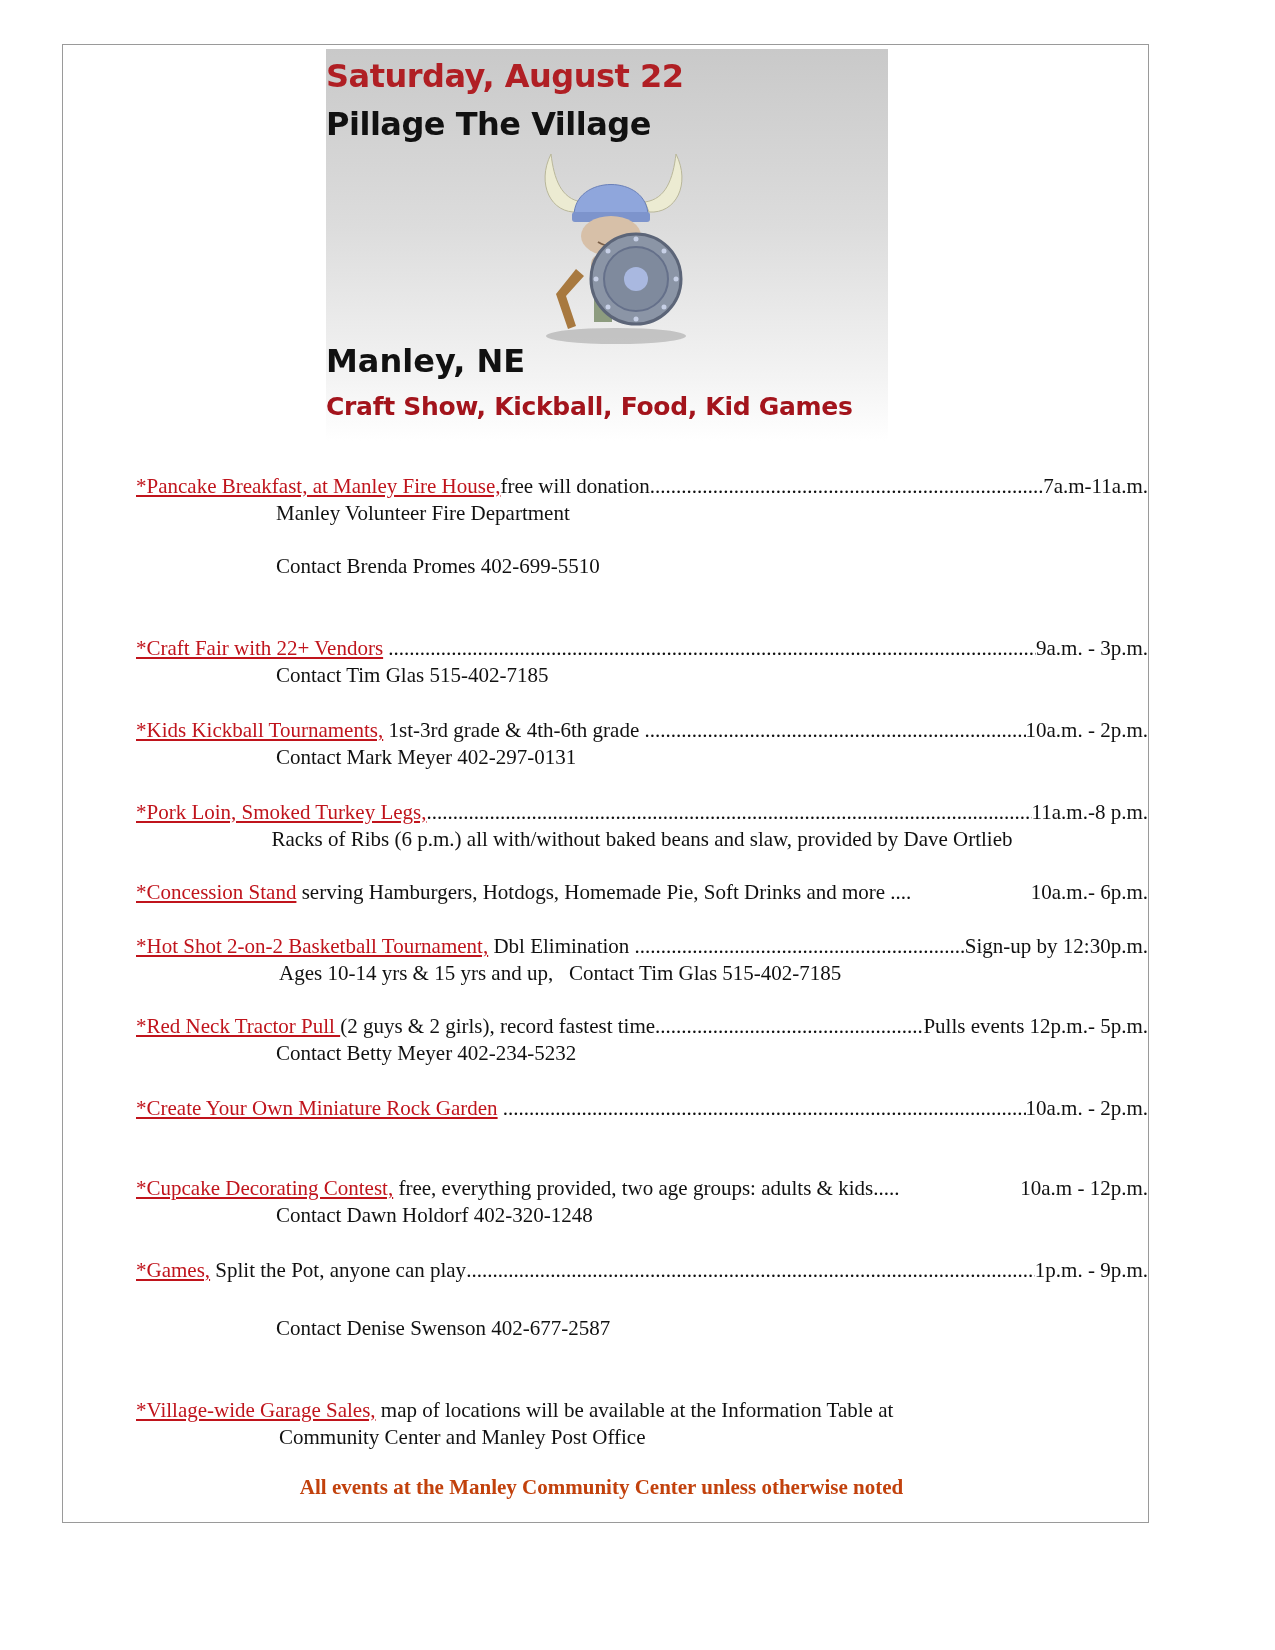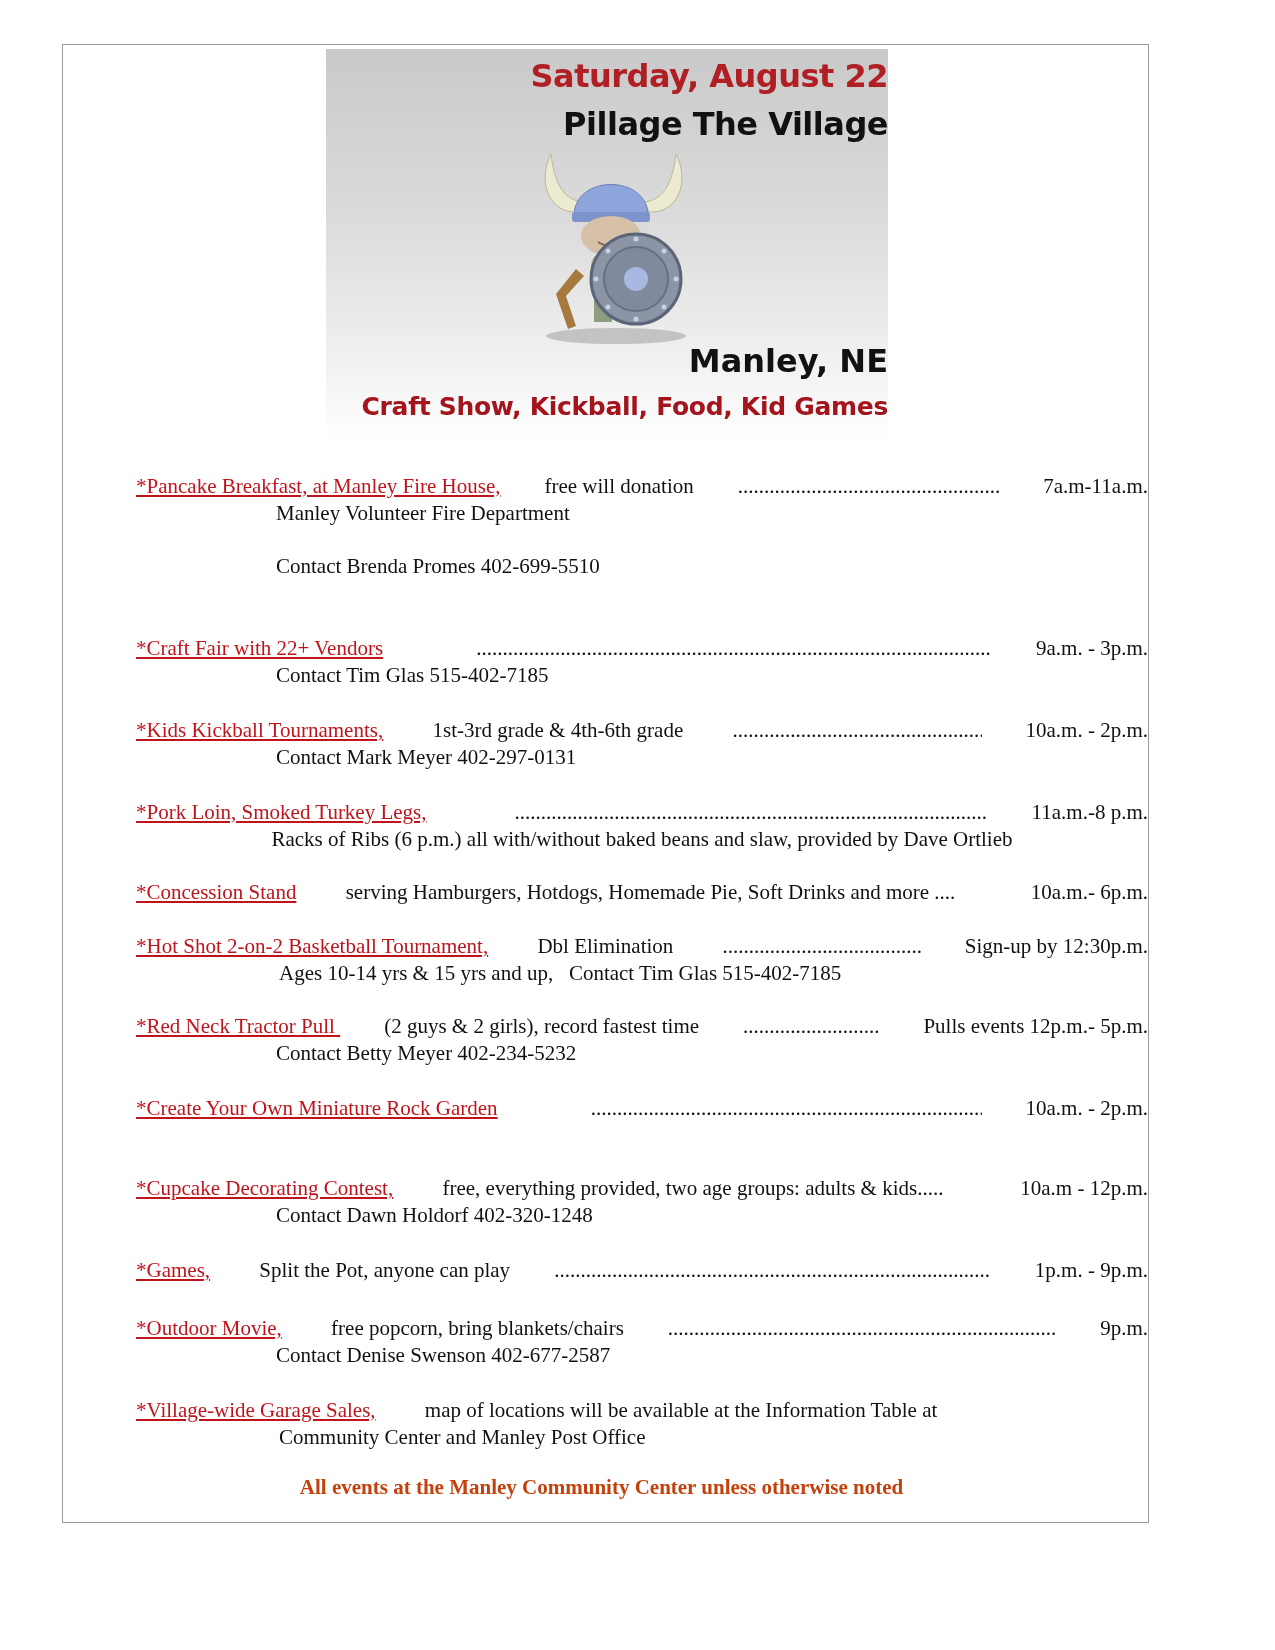--- a/index.html
+++ b/index.html
@@ -4,34 +4,34 @@
 <style>
   html, body { margin: 0; padding: 0; background: #ffffff; }
   body { width: 1275px; height: 1650px; position: relative; overflow: hidden; }
   .page {
     position: absolute; left: 62px; top: 44px; width: 1087px; height: 1479px;
     border: 1px solid #9a9a9a; box-sizing: border-box; background: #fff;
   }
   .poster {
     position: absolute; left: 263px; top: 4px; width: 562px; height: 392px;
     background: linear-gradient(180deg, #c9c9c9 0%, #dcdcdc 45%, #f4f4f4 85%, #ffffff 100%);
-    text-align: right; font-family: "DejaVu Sans", sans-serif; font-weight: bold;
+    text-align: left; font-family: "DejaVu Sans", sans-serif; font-weight: bold;
   }
   .poster .date { position: absolute; left: 0; right: 0; top: 8px; font-size: 32px; color: #b01f24; letter-spacing: -0.5px; }
   .poster .title { position: absolute; left: 0; right: 0; top: 56px; font-size: 32px; color: #111; letter-spacing: -0.5px; }
   .poster .place { position: absolute; left: 0; right: 0; top: 293px; font-size: 32px; color: #111; }
   .poster .tagline { position: absolute; left: 0; right: 0; top: 343px; font-size: 25px; color: #a3141c; letter-spacing: -0.3px; }
   .viking { position: absolute; left: 190px; top: 95px; width: 190px; height: 200px; }
 
   .events {
     position: absolute; left: 73px; top: 428px; width: 1012px;
     font-family: "Liberation Serif", serif; font-size: 21px; color: #111; line-height: 27px;
   }
   .ev { position: absolute; left: 0; width: 1012px; }
-  .line { display: flex; white-space: nowrap; gap: 44px; }
+  .line { display: flex; white-space: nowrap; }
   .name { color: #c0141c; text-decoration: underline; text-decoration-color: #c0141c; }
   .desc { }
   .dots { flex: 1; overflow: hidden; white-space: nowrap; color: #111; }
   .dots::after { content: "................................................................................................................................................................................................................................................................"; }
   .time { }
   .sub { padding-left: 140px; white-space: nowrap; }
   .sub.s2 { padding-left: 143px; }
   .plain { padding-left: 0; text-align: center; }
   .footer {
     position: absolute; left: 0; right: 8px; top: 1430px; text-align: center;
@@ -170,26 +170,20 @@
     <div class="ev" style="top:784px">
       <div class="line">
           <span class="name">*Games,</span>
           <span class="desc" style="white-space:pre"> Split the Pot, anyone can play</span>
           <span class="dots"></span>
           <span class="time">1p.m. - 9p.m.</span>
         </div>
     </div>
 
     <div class="ev" style="top:842px">
-      <div class="line">
-          <span class="name">*Outdoor Movie,</span>
-          <span class="desc" style="white-space:pre"> free popcorn, bring blankets/chairs</span>
-          <span class="dots"></span>
-          <span class="time">9p.m.</span>
-        </div>
       <div class="sub">Contact Denise Swenson 402-677-2587</div>
     </div>
 
     <div class="ev" style="top:924px">
       <div class="line">
           <span class="name">*Village-wide Garage Sales,</span>
           <span class="desc" style="white-space:pre"> map of locations will be available at the Information Table at</span>
         </div>
       <div class="sub s2">Community Center and Manley Post Office</div>
     </div>

